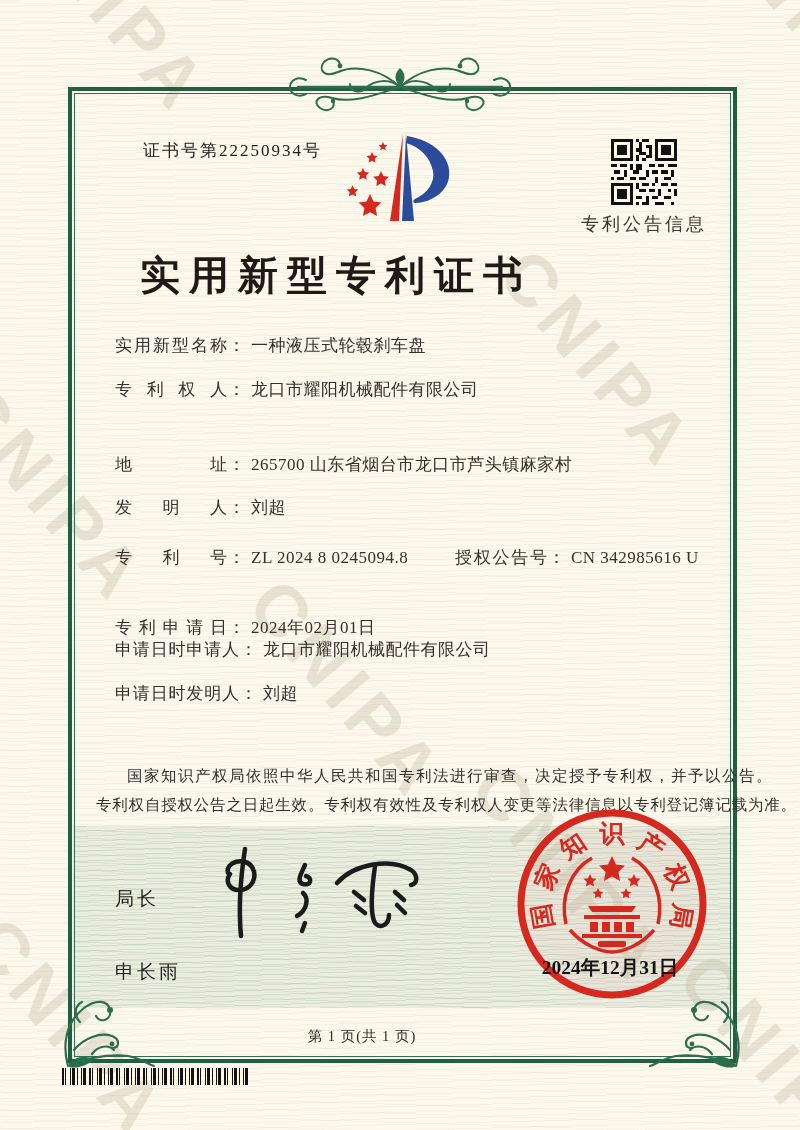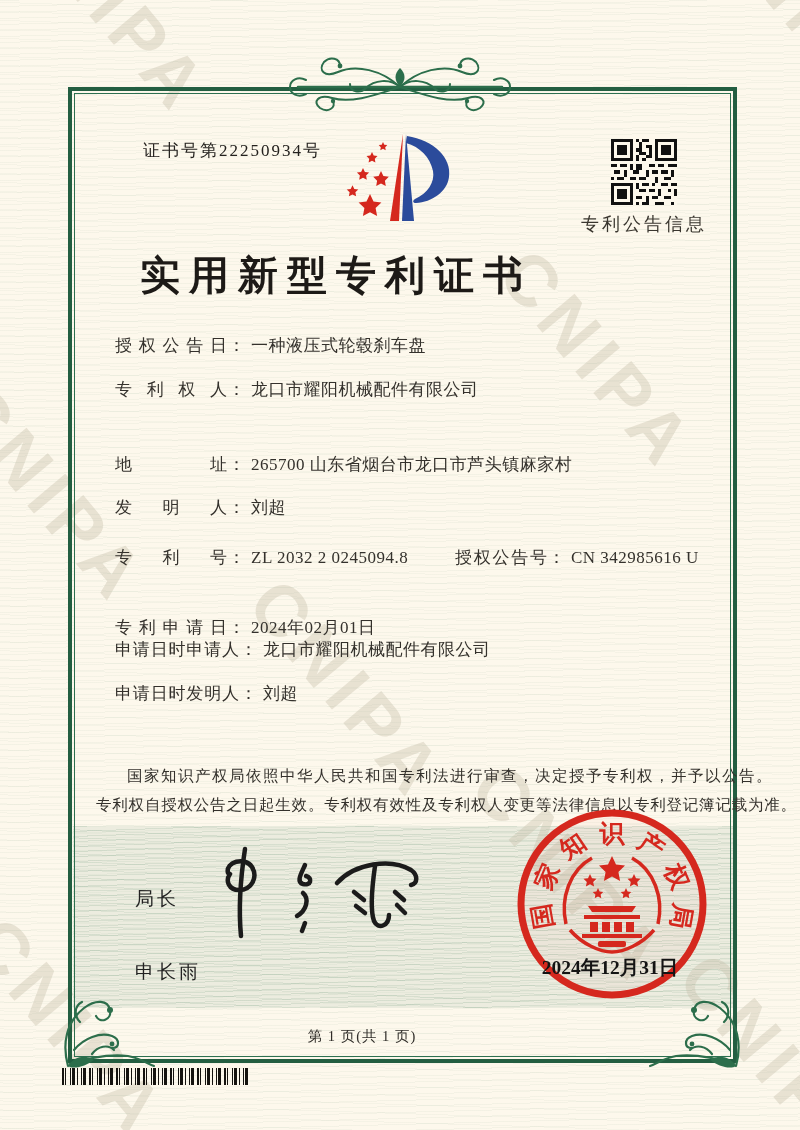--- a/index.html
+++ b/index.html
@@ -59,21 +59,21 @@
   .fvalue { letter-spacing:0.5px; }
   .fcol2 { position:absolute; left:340px; top:0; white-space:nowrap; }
   .flabel2 { display:inline-block; width:92px; text-align:justify; text-align-last:justify; }
 
   .statement { position:absolute; left:96px; top:761px; width:612px; font-size:15.5px;
     color:#34312c; line-height:29px; }
   .statement .l1 { padding-left:31px; letter-spacing:1.5px; white-space:nowrap; }
   .statement .l2 { letter-spacing:0.8px; white-space:nowrap; }
 
   .signer { position:absolute; left:115px; font-family:"Liberation Sans","DejaVu Sans",sans-serif;
-    font-size:19px; color:#222; font-weight:500;margin-left:20px; }
+    font-size:19px; color:#222; font-weight:500; }
   .signer.role { top:886px; letter-spacing:3px; }
   .signer.name { top:959px; letter-spacing:3px; }
   .signature { position:absolute; left:205px; top:843px; width:235px; height:105px; }
 
   .seal { position:absolute; left:514px; top:806px; width:196px; height:200px; }
 
   .page-footer { position:absolute; left:0; top:1027px; width:724px; text-align:center;
     font-size:14.5px; letter-spacing:1px; color:#2f2c28; }
 
   .barcode { position:absolute; left:62px; top:1068px; width:186px; height:17px;
@@ -245,33 +245,33 @@
         <rect x="14" y="20" width="3" height="1"></rect>
           <rect x="19" y="20" width="1" height="1"></rect>
       </g>
     </svg>
     <div class="qr-caption">专利公告信息</div>
 
     <div class="title">实用新型专利证书</div>
 
     <div class="fields">
       <div class="frow" style="top:334px;">
-        <span class="flabel">授权公告日</span><span class="fcolon">：</span><span class="fvalue">一种液压式轮毂刹车盘</span>
+        <span class="flabel">实用新型名称</span><span class="fcolon">：</span><span class="fvalue">一种液压式轮毂刹车盘</span>
       </div>
       <div class="frow" style="top:378px;">
         <span class="flabel">专利权人</span><span class="fcolon">：</span><span class="fvalue">龙口市耀阳机械配件有限公司</span>
       </div>
       <div class="frow" style="top:453px;">
         <span class="flabel">地址</span><span class="fcolon">：</span><span class="fvalue">265700 山东省烟台市龙口市芦头镇麻家村</span>
       </div>
       <div class="frow" style="top:496px;">
         <span class="flabel">发明人</span><span class="fcolon">：</span><span class="fvalue">刘超</span>
       </div>
       <div class="frow" style="top:546px; width:580px;">
-        <span class="flabel">专利号</span><span class="fcolon">：</span><span class="fvalue">ZL 2032 2 0245094.8</span>
+        <span class="flabel">专利号</span><span class="fcolon">：</span><span class="fvalue">ZL 2024 8 0245094.8</span>
         <span class="fcol2">
           <span class="flabel2">授权公告号</span><span class="fcolon">：</span><span class="fvalue">CN 342985616 U</span>
         </span>
       </div>
       <div class="frow" style="top:616px; width:580px;">
         <span class="flabel">专利申请日</span><span class="fcolon">：</span><span class="fvalue">2024年02月01日</span>
       </div>
       <div class="frow" style="top:638px;">
         <span class="flabel wide">申请日时申请人</span><span class="fcolon">：</span><span class="fvalue">龙口市耀阳机械配件有限公司</span>
       </div>

